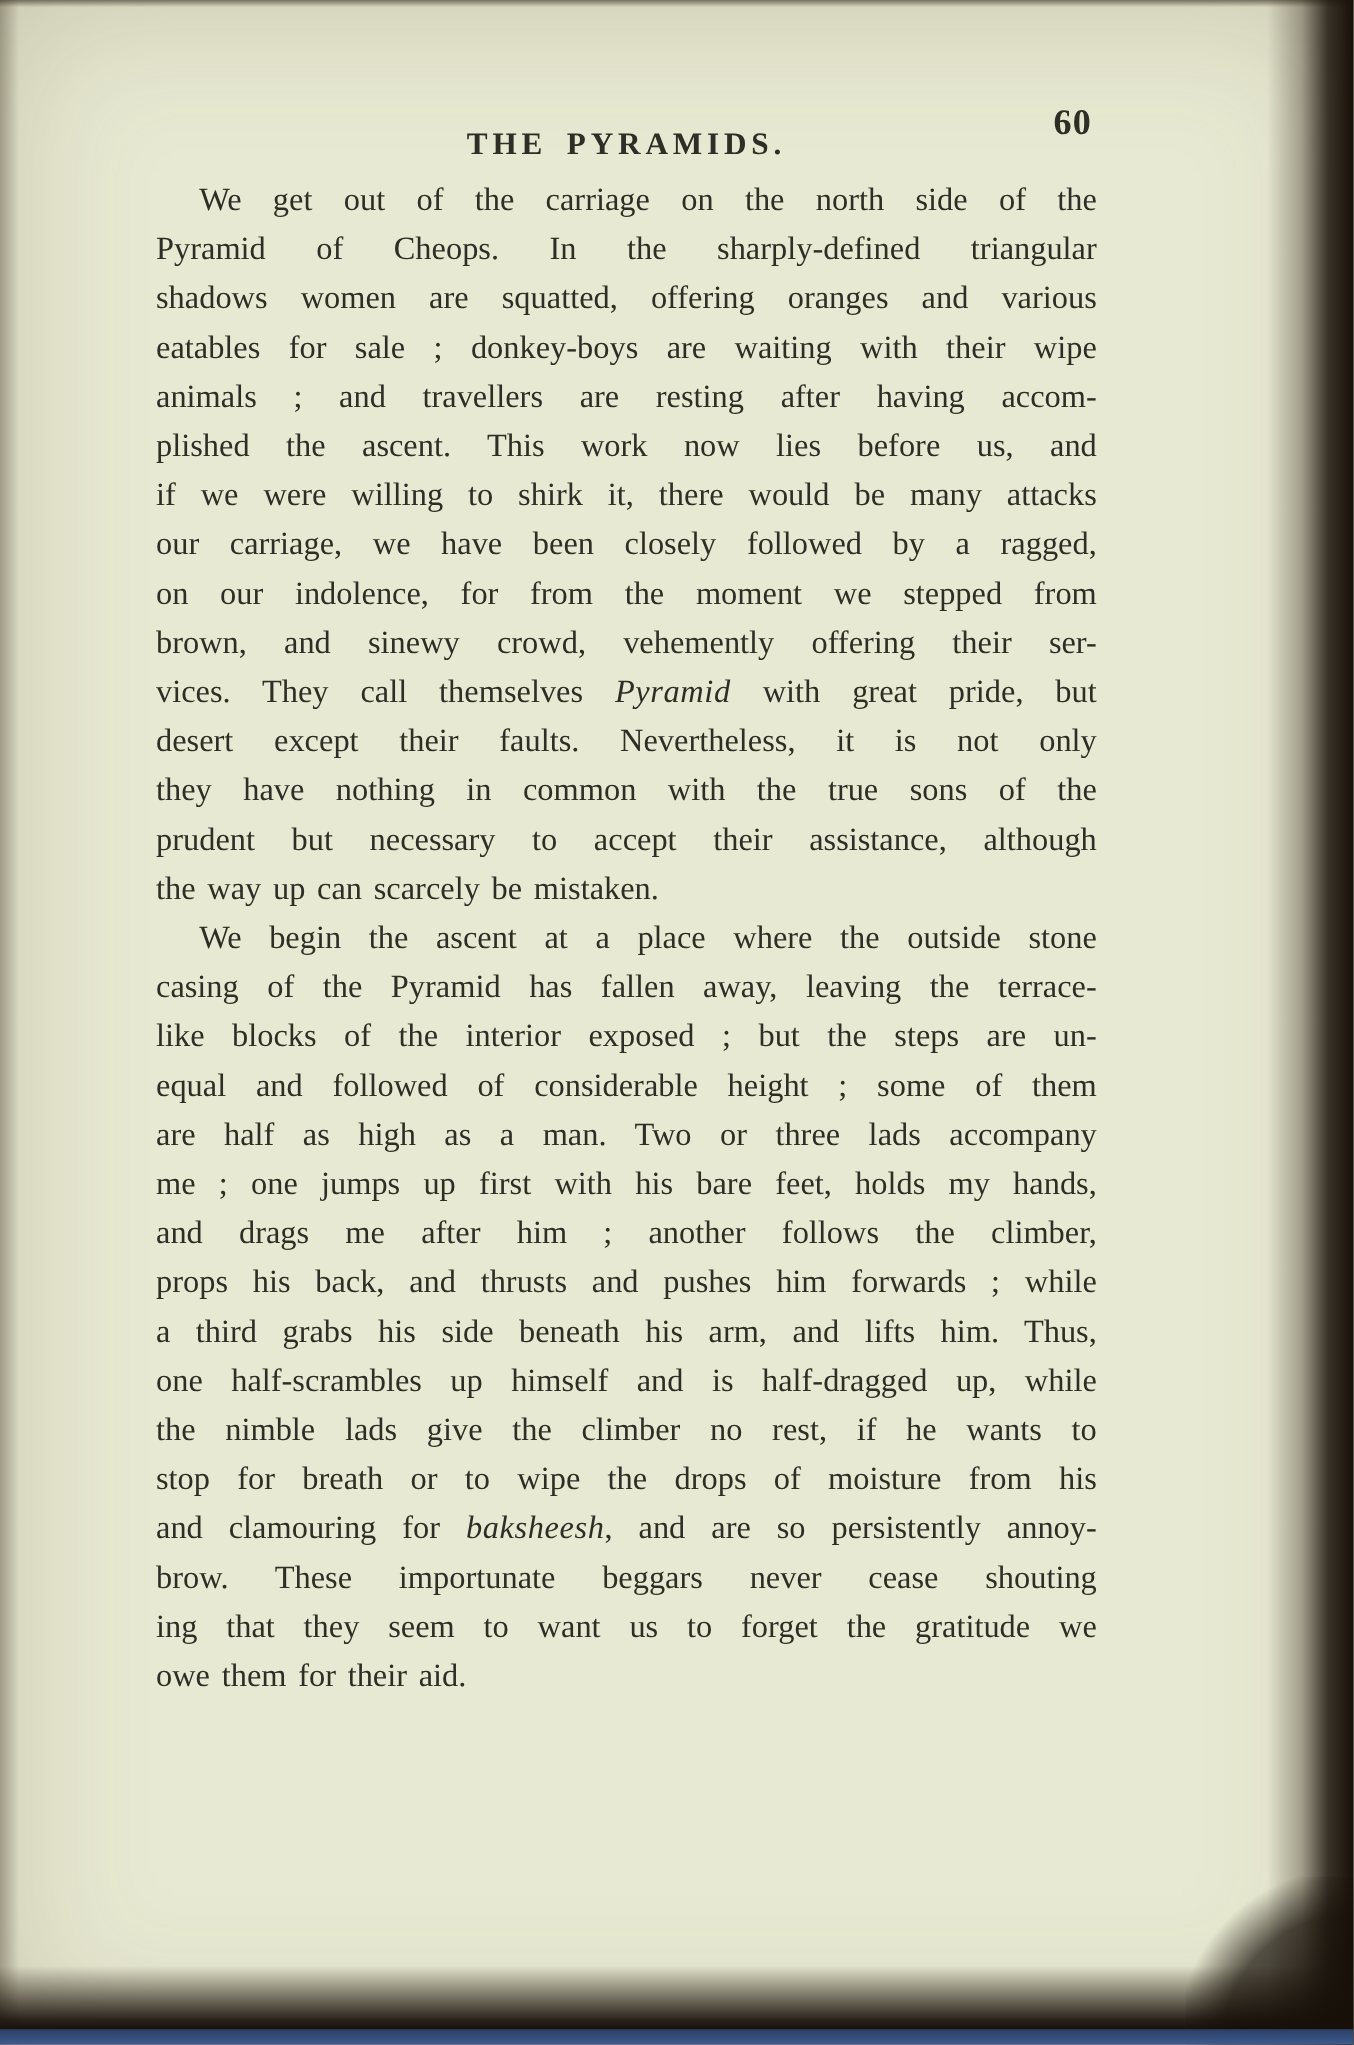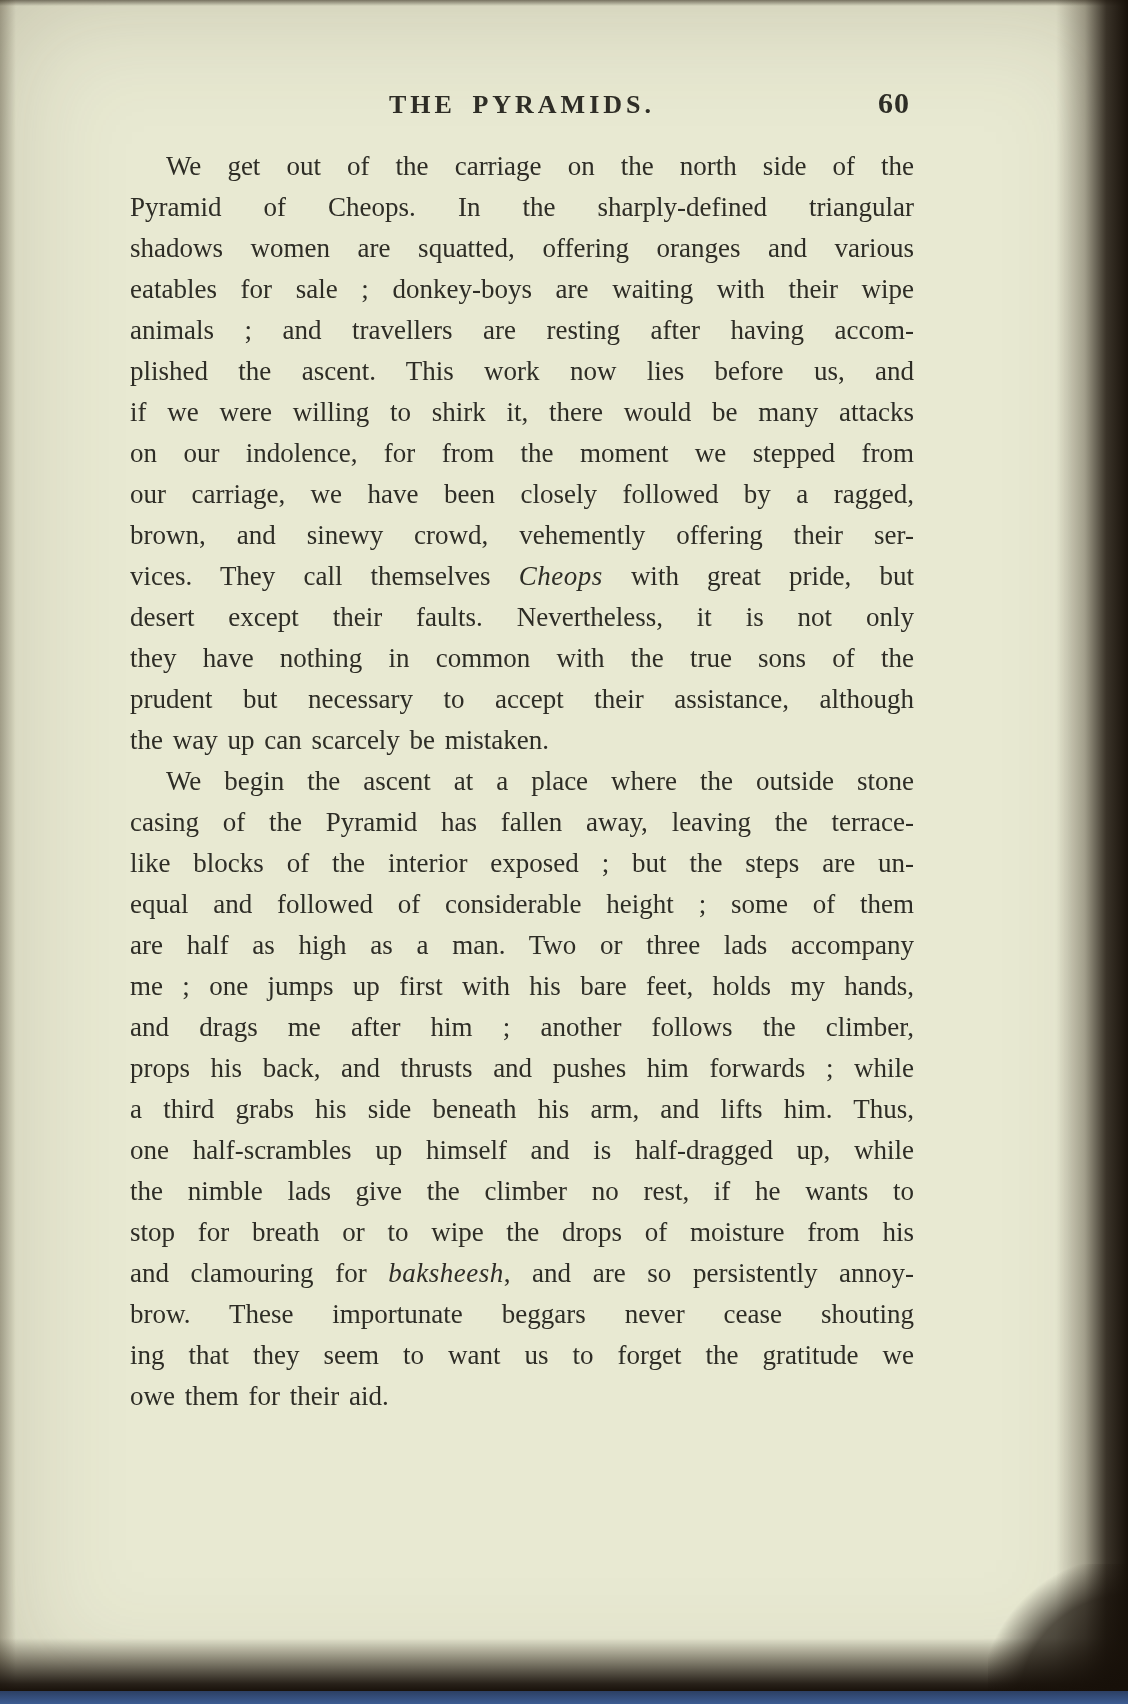--- a/index.html
+++ b/index.html
@@ -59,20 +59,21 @@
     height: 40px;
   }
   .running-title {
     position: absolute;
     left: 0; right: 0;
     text-align: center;
     font-weight: bold;
     font-size: 26px;
     letter-spacing: 4px;
     word-spacing: 6px;
+    margin-top: 15px;
   }
   .page-number {
     position: absolute;
     right: 4px;
     top: -4px;
     font-weight: bold;
     font-size: 30px;
     letter-spacing: 1px;
   }
   
@@ -114,24 +115,24 @@
 
   <div class="body-text">
       <div class="paragraph">
         <div class="line indent"><span>We get out of the carriage on the north side of the</span></div>
         <div class="line"><span>Pyramid of Cheops.  In the sharply-defined triangular</span></div>
         <div class="line"><span>shadows women are squatted, offering oranges and various</span></div>
         <div class="line"><span>eatables for sale ;  donkey-boys are waiting with their wipe</span></div>
         <div class="line"><span>animals ;  and travellers are resting after having accom-</span></div>
         <div class="line"><span>plished the ascent.  This work now lies before us, and</span></div>
         <div class="line"><span>if we were willing to shirk it, there would be many attacks</span></div>
+        <div class="line"><span>our carriage, we have been closely followed by a ragged,</span></div>
         <div class="line"><span>on our indolence, for from the moment we stepped from</span></div>
-        <div class="line"><span>our carriage, we have been closely followed by a ragged,</span></div>
         <div class="line"><span>brown, and sinewy crowd, vehemently offering their ser-</span></div>
-        <div class="line"><span>vices.  They call themselves </span><i>Cheops</i><span> with great pride, but</span></div>
+        <div class="line"><span>vices.  They call themselves </span><i>Pyramid</i><span> with great pride, but</span></div>
         <div class="line"><span>desert except their faults.  Nevertheless, it is not only</span></div>
         <div class="line"><span>they have nothing in common with the true sons of the</span></div>
         <div class="line"><span>prudent but necessary to accept their assistance, although</span></div>
         <div class="line last"><span>the way up can scarcely be mistaken.</span></div>
       </div>
       <div class="paragraph">
         <div class="line indent"><span>We begin the ascent at a place where the outside stone</span></div>
         <div class="line"><span>casing of the Pyramid has fallen away, leaving the terrace-</span></div>
         <div class="line"><span>like blocks of the interior exposed ;  but the steps are un-</span></div>
         <div class="line"><span>equal and followed of considerable height ;  some of them</span></div>

